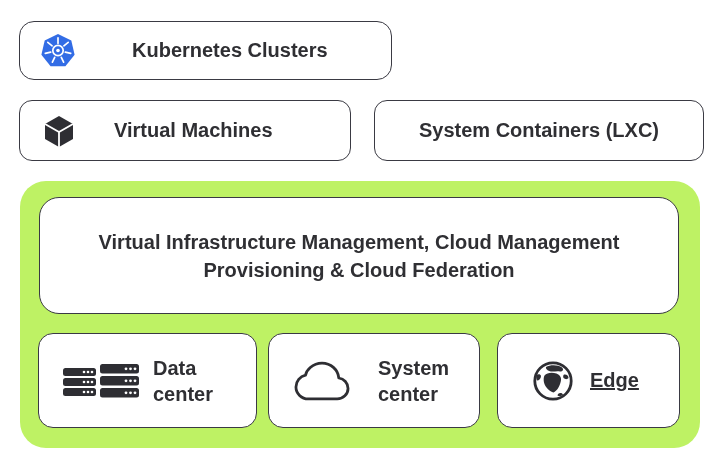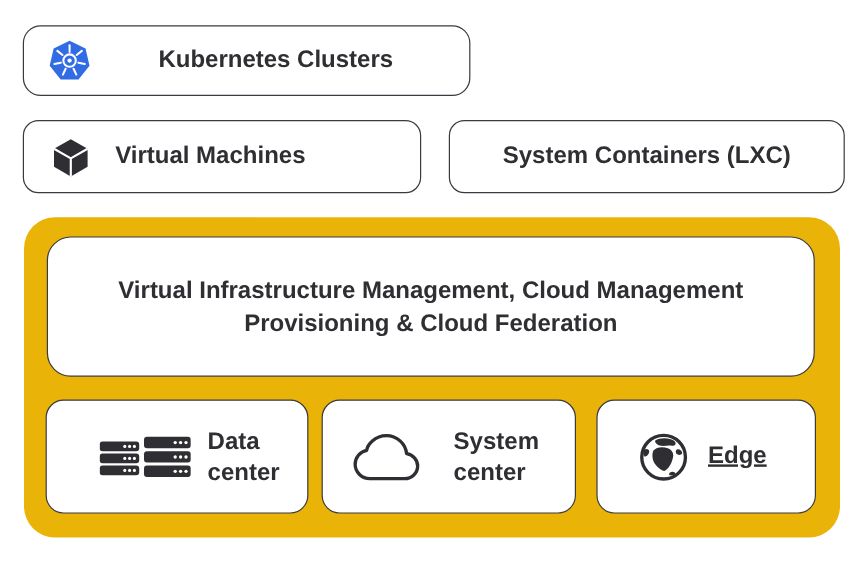--- a/index.html
+++ b/index.html
@@ -24,52 +24,52 @@
   }
   .label { font-size: 20px; white-space: nowrap; }
   .two-line { font-size: 20px; line-height: 26px; }
   .icon { display: block; flex: 0 0 auto; }
 
   
   #box-k8s  { left: 19px;  top: 21px;  width: 373px; height: 59px; border-radius: 15px; }
   #box-k8s .icon { margin-left: 20px; }
   #box-k8s .label { margin-left: 56px; }
 
-  #box-vm   { left: 19px;  top: 100px; width: 332px; height: 61px; }
+  #box-vm   { left: 19px;  top: 100px; width: 332px; height: 61px; gap: 18px; }
   #box-vm .icon { margin-left: 22px; }
   #box-vm .label { margin-left: 20px; }
 
   #box-lxc  { left: 374px; top: 100px; width: 330px; height: 61px; justify-content: center; }
 
   
   #container {
     position: absolute;
     left: 20px; top: 181px;
     width: 680px; height: 267px;
-    background: #eab308;
+    background: #bef264;
     border-radius: 26px;
   }
 
   
   #box-vim {
     left: 19px; top: 16px;
     width: 640px; height: 117px;
     border-radius: 20px;
     flex-direction: column;
     justify-content: center;
   }
   .vim-line {
     font-size: 20px;
     line-height: 28px;
     text-align: center;
     white-space: nowrap;
   }
 
   
-  #box-dc   { left: 18px;  top: 152px; width: 219px; height: 95px; border-radius: 15px; padding-left: 20px; }
+  #box-dc   { left: 18px;  top: 152px; width: 219px; height: 95px; border-radius: 15px; }
   #box-dc .icon { margin-left: 24px; }
   #box-dc .two-line { margin-left: 14px; }
 
   #box-pc   { left: 248px; top: 152px; width: 212px; height: 95px; border-radius: 15px; }
   #box-pc .icon { margin-left: 25px; }
   #box-pc .two-line { margin-left: 28px; }
 
   #box-edge { left: 477px; top: 152px; width: 183px; height: 95px; border-radius: 15px; }
   #box-edge .icon { margin-left: 34px; }
   #box-edge .label { margin-left: 16px; text-decoration: underline; }

